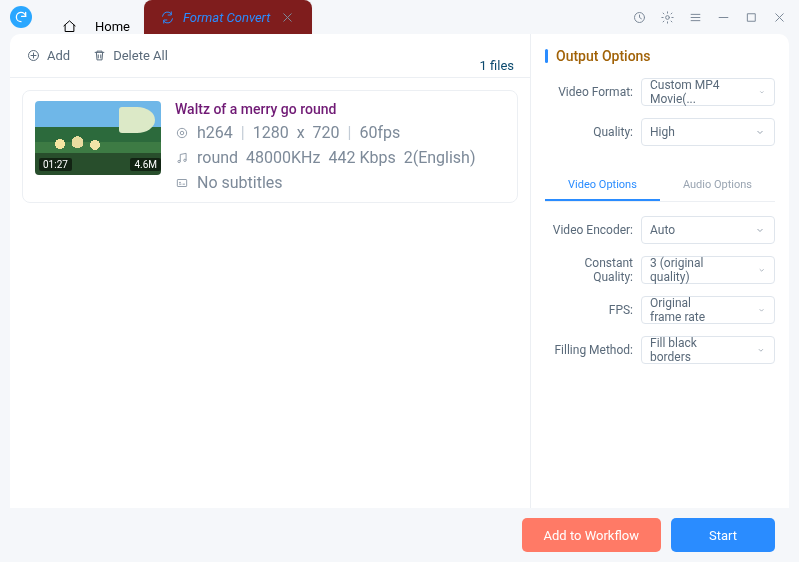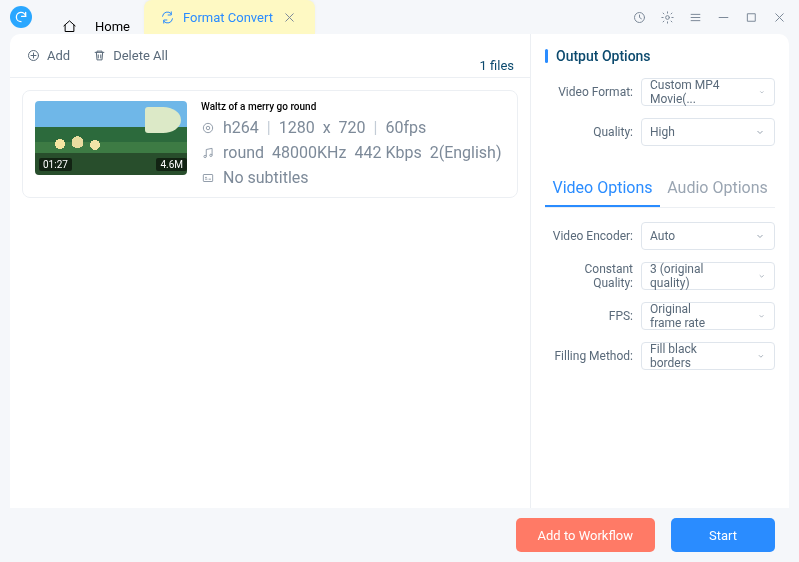--- a/index.html
+++ b/index.html
@@ -5,65 +5,65 @@
 * { box-sizing: border-box; margin: 0; padding: 0; font-family: -apple-system, "Segoe UI", Roboto, sans-serif; }
 body { background: #f5f7fa; width: 799px; height: 562px; overflow: hidden; color: #5a6a7a; font-size: 13px; }
 .window { width: 100%; height: 100%; display: flex; flex-direction: column; }
 
 
 .topbar { height: 34px; display: flex; align-items: center; padding: 0 10px; gap: 6px; }
 .logo { width: 22px; height: 22px; border-radius: 50%; background: #2aa7ff; display: flex; align-items: center; justify-content: center; }
 .logo svg { width: 14px; height: 14px; }
 .tabs { display: flex; align-items: stretch; height: 100%; margin-left: 10px; }
 .tab-home { display: flex; align-items: flex-end; gap: 18px; padding: 0 14px; color: #000000; cursor: pointer; }
-.tab-active { display: flex; align-items: center; gap: 8px; padding: 0 16px; background: #fef9c3; border-radius: 8px 8px 0 0; color: #2a8cff; box-shadow: 0 -1px 3px rgba(0,0,0,.04); position: relative; }
+.tab-active { display: flex; align-items: center; gap: 8px; padding: 0 16px; background: #7f1d1d; border-radius: 8px 8px 0 0; color: #2a8cff; box-shadow: 0 -1px 3px rgba(0,0,0,.04); position: relative; font-style: italic; }
 .tab-close { width: 18px; height: 18px; display: flex; align-items: center; justify-content: center; color: #7d8a99; border-radius: 3px; }
 .spacer { flex: 1; }
 .winctrls { display: flex; gap: 8px; align-items: center; color: #7d8a99; }
 .winctrls > div { width: 20px; height: 20px; display: flex; align-items: center; justify-content: center; cursor: pointer; border-radius: 3px; }
 .ic { width: 15px; height: 15px; stroke: currentColor; fill: none; stroke-width: 1.6; stroke-linecap: round; stroke-linejoin: round; }
 
 
 .body { flex: 1; background: #fff; margin: 0 10px 0 10px; border-radius: 10px 10px 0 0; display: flex; flex-direction: column; overflow: hidden; }
 .bodytop { display: flex; height: 100%; }
 
 
 .leftcol { flex: 1; border-right: 1px solid #eceff3; display: flex; flex-direction: column; }
 .toolbar { height: 44px; border-bottom: 1px solid #eceff3; display: flex; padding: 0 16px; gap: 22px; }
 .tbtn { display: flex; align-items: center; gap: 6px; color: #5a6a7a; cursor: pointer; }
 .filecount { margin-left: auto; color: #0c4a6e; margin-top: 24px; }
 
 .filecard { margin: 12px 12px 0 12px; border: 1px solid #eceff3; border-radius: 8px; padding: 10px 12px; display: flex; gap: 14px; }
-.thumb { width: 152px; height: 74px; border-radius: 4px; background: linear-gradient(180deg,#6fb7e8 0 35%, #2c6a3c 35% 55%, #3d7b44 55% 70%, #284e2c 70% 100%); position: relative; overflow: hidden; }
+.thumb { width: 126px; height: 74px; border-radius: 4px; background: linear-gradient(180deg,#6fb7e8 0 35%, #2c6a3c 35% 55%, #3d7b44 55% 70%, #284e2c 70% 100%); position: relative; overflow: hidden; }
 .thumb::before { content:""; position:absolute; left:18px; bottom:22px; width:70px; height:18px; background: radial-gradient(circle at 10% 50%, #f7e7a2 0 5px, transparent 5px), radial-gradient(circle at 35% 40%, #e9dca0 0 6px, transparent 6px), radial-gradient(circle at 60% 55%, #f2e4a8 0 5px, transparent 5px); }
 .thumb::after { content:""; position:absolute; right:6px; top:6px; width:36px; height:26px; background: #dce9c7; border-radius: 3px 50% 50% 3px; }
 .thumb .duration { position: absolute; left: 4px; bottom: 4px; background: rgba(0,0,0,.55); color: #fff; font-size: 10px; padding: 1px 4px; border-radius: 2px; }
 .thumb .size { position: absolute; right: 0; bottom: 4px; background: rgba(0,0,0,.55); color: #fff; font-size: 10px; padding: 1px 4px; border-radius: 2px; }
 .fileinfo { flex: 1; display: flex; flex-direction: column; gap: 6px; }
-.filetitle { color: #000000; font-size: 10px; font-weight: 500; }
+.filetitle { color: #701a75; font-size: 14px; font-weight: 500; }
 .metarow { display: flex; align-items: center; gap: 8px; color: #7d8a99; font-size: 16px; }
 .metarow .sep { color: #c3ccd6; }
 .mico { width: 14px; height: 14px; stroke: #8b97a5; fill: none; stroke-width: 1.6; flex: 0 0 auto; }
 
 
 .rightcol { width: 258px; display: flex; flex-direction: column; padding: 14px 14px 0 14px; }
-.secthead { display: flex; align-items: center; gap: 8px; color: #0c4a6e; font-weight: 500; font-size: 14px; margin-bottom: 14px; }
+.secthead { display: flex; align-items: center; gap: 8px; color: #a16207; font-weight: 500; font-size: 14px; margin-bottom: 14px; }
 .secthead::before { content:""; width: 3px; height: 14px; background: #2a8cff; border-radius: 2px; }
 
 .formrow { display: flex; align-items: center; margin-bottom: 12px; }
 .formlabel { width: 96px; text-align: right; padding-right: 8px; color: #5a6a7a; font-size: 12px; }
 .sel { flex: 1; height: 28px; border: 1px solid #dfe5ec; border-radius: 4px; background: #fff; display: flex; align-items: center; padding: 0 8px; cursor: pointer; justify-content: space-between; font-size: 12px; color: #5a6a7a; gap: 32px; }
 .sel .chev { width: 12px; height: 12px; stroke: #8b97a5; fill: none; stroke-width: 1.8; }
 
 .subtabs { display: flex; border-bottom: 1px solid #eceff3; margin: 12px 0 14px 0; }
-.subtab { flex: 1; text-align: center; padding: 8px 0; font-size: 16px; color: #9aa5b2; cursor: pointer; border-bottom: 2px solid transparent; }
+.subtab { flex: 1; text-align: center; padding: 8px 0; font-size: 11px; color: #9aa5b2; cursor: pointer; border-bottom: 2px solid transparent; }
 .subtab.active { color: #2a8cff; border-bottom-color: #2a8cff; }
 
 
-.footer { height: 54px; display: flex; align-items: center; justify-content: flex-end; padding: 0 14px; gap: 16px; background:#f5f7fa; margin: 0 10px; }
+.footer { height: 54px; display: flex; align-items: center; justify-content: flex-end; padding: 0 14px; gap: 10px; background:#f5f7fa; margin: 0 10px; }
 .btn { height: 34px; border-radius: 5px; padding: 0 22px; font-size: 13px; color: #fff; display: flex; align-items: center; justify-content: center; cursor: pointer; border: none; }
 .btn-workflow { background: #ff7a66; }
 .btn-start { background: #2a8cff; min-width: 104px; }
 </style>
 </head>
 <body>
 
 <div class="window">
   <div class="topbar">
     <div class="logo">

